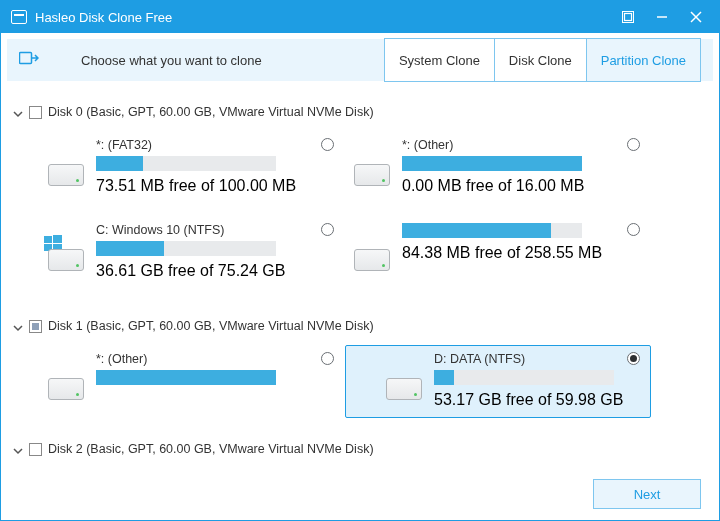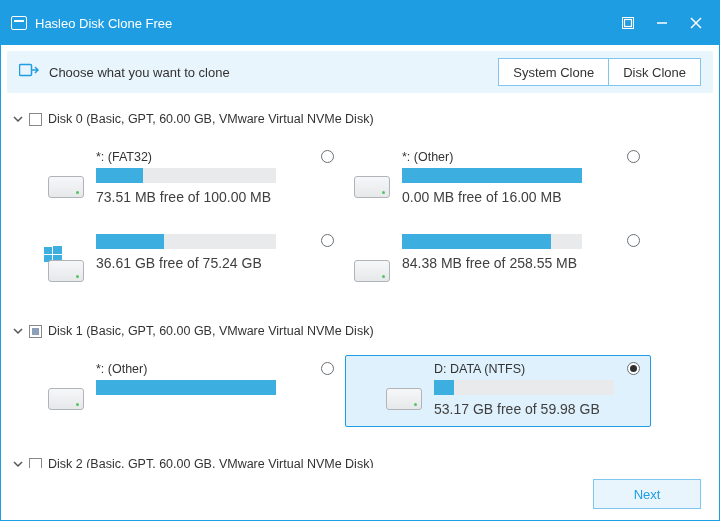--- a/index.html
+++ b/index.html
@@ -1,57 +1,57 @@
 <!DOCTYPE html>
 <html><head>
 <meta charset="utf-8">
 <style>
   * { box-sizing: border-box; margin: 0; padding: 0; font-family: "Segoe UI", Tahoma, sans-serif; }
   html, body { width: 720px; height: 521px; overflow: hidden; background: #fff; }
   .window { width: 720px; height: 521px; border: 1px solid #1e9de3; display: flex; flex-direction: column; }
 
   
-  .titlebar { height: 44px; background: #1e9de3; color: #fff; display: flex; align-items: center; padding: 0 6px 0 10px; font-size: 13px; }
+  .titlebar { height: 32px; background: #1e9de3; color: #fff; display: flex; align-items: center; padding: 0 6px 0 10px; font-size: 13px; }
   .titlebar .app-icon { width: 16px; height: 14px; border: 1.5px solid #fff; border-radius: 2px; position: relative; margin-right: 8px; display: inline-block; }
   .titlebar .app-icon::after { content: ""; position: absolute; left: 2px; right: 2px; top: 3px; height: 1.5px; background: #fff; }
   .title-text { flex: 1; }
   .winbtn { width: 34px; height: 32px; display: flex; align-items: center; justify-content: center; color: #fff; }
   .winbtn svg { display: block; }
 
   
-  .header { height: 42px; background: #e9f5fd; display: flex; align-items: center; padding: 0 12px; margin: 6px; }
+  .header { height: 42px; background: #e9f5fd; display: flex; align-items: center; padding: 0 12px; margin: 6px; gap: 32px; }
   .header .hicon { margin-right: 10px; }
   .header .hlabel { font-size: 13px; color: #333; flex: 1; }
   .modes { display: flex; }
-  .mode-btn { border: 1px solid #7ec6ef; background: #fff; color: #333; font-size: 13px; height: 28px; padding: 0 14px; display: flex; align-items: center; margin-left: -1px; }
+  .mode-btn { border: 1px solid #7ec6ef; background: #fff; color: #333; font-size: 13px; height: 44px; padding: 0 14px; display: flex; align-items: center; margin-left: -1px; }
   .mode-btn.active { background: #e9f5fd; color: #1e9de3; }
 
   
   .content { flex: 1; overflow: hidden; padding: 2px 10px 0 10px; font-size: 12.5px; color: #333; }
-  .disk-header { display: flex; align-items: center; height: 24px; margin-top: 6px; }
+  .disk-header { display: flex; align-items: flex-end; height: 24px; margin-top: 6px; }
   .chevron { width: 14px; display: flex; justify-content: center; }
   .chevron svg { display: block; }
   .chk { width: 13px; height: 13px; border: 1px solid #888; margin: 0 6px 0 4px; background: #fff; display: inline-block; position: relative; }
   .chk.semi::after { content: ""; position: absolute; inset: 2px; background: #8ea0b8; }
   .disk-title { font-size: 12.5px; }
 
   .part-row { display: flex; padding-left: 28px; margin-top: 12px; }
   .part { width: 306px; display: flex; align-items: flex-start; padding: 6px 8px 8px 4px; border: 1px solid transparent; position: relative; }
   .part.selected { background: #dff1fc; border: 1px solid #1e9de3; border-radius: 2px; padding-left: 36px; }
 
   .drive-icon { width: 44px; height: 44px; margin-right: 8px; margin-top: 12px; position: relative; }
   .drive-shape { position: absolute; left: 4px; right: 4px; top: 14px; bottom: 8px; background: linear-gradient(#f6f7f8, #e6e8ea); border: 1px solid #b0b4b8; border-radius: 3px; }
   .drive-shape::after { content: ""; position: absolute; right: 4px; bottom: 3px; width: 3px; height: 3px; border-radius: 50%; background: #52c463; }
   .win-badge { position: absolute; left: 0; top: 0; width: 18px; height: 18px; }
 
   .part-body { flex: 1; }
   .part-name { font-size: 12.5px; margin-bottom: 4px; }
   .bar { height: 15px; background: #e8eaec; position: relative; margin-bottom: 6px; width: 180px; }
   .bar-fill { position: absolute; left: 0; top: 0; bottom: 0; background: #3daee0; }
-  .part-free { font-size: 14px; color: #404040; }
+  .part-free { font-size: 16px; color: #000000; }
   .radio { position: absolute; top: 6px; right: 10px; width: 13px; height: 13px; border: 1px solid #6a6f74; border-radius: 50%; background: #fff; }
   .radio.on::after { content: ""; position: absolute; inset: 2px; background: #2d2f31; border-radius: 50%; }
 
   
   .footer { height: 52px; display: flex; align-items: center; justify-content: flex-end; padding: 0 18px; }
   .next-btn { width: 108px; height: 30px; background: #e9f5fd; border: 1px solid #7ec6ef; color: #1e9de3; font-size: 13px; display: flex; align-items: center; justify-content: center; }
 </style>
 </head>
 <body>
 
@@ -83,20 +83,21 @@
     <span class="hicon">
       <svg width="20" height="18" viewBox="0 0 20 18">
           <rect x="0.5" y="3.5" width="12" height="11" rx="1" fill="none" stroke="#1e9de3" stroke-width="1.5"></rect>
           <path d="M13 9 L19 9 M16 6 L19 9 L16 12" fill="none" stroke="#1e9de3" stroke-width="1.5"></path>
         </svg>
     </span>
     <span class="hlabel">Choose what you want to clone</span>
     <div class="modes">
       <div class="mode-btn">System Clone</div>
       <div class="mode-btn">Disk Clone</div>
+      <div class="mode-btn active">Partition Clone</div>
     </div>
   </div>
 
   <div class="content">
 
     <div class="disk-header">
       <span class="chevron">
           <svg width="10" height="10" viewBox="0 0 10 10">
             <path d="M1 3 L5 7 L9 3" fill="none" stroke="#555" stroke-width="1.5"></path>
           </svg>
@@ -137,20 +138,21 @@
         <div class="drive-icon">
           <span class="win-badge"><svg width="18" height="18" viewBox="0 0 18 18">
                 <rect x="0" y="1" width="8" height="7" fill="#3daee0"></rect>
                 <rect x="9" y="0" width="9" height="8" fill="#3daee0"></rect>
                 <rect x="0" y="9" width="8" height="7" fill="#3daee0"></rect>
                 <rect x="9" y="9" width="9" height="8" fill="#3daee0"></rect>
               </svg></span>
           <div class="drive-shape"></div>
         </div>
         <div class="part-body">
+          <div class="part-name">C: Windows 10 (NTFS)</div>
           <div class="bar">
               <div class="bar-fill" style="width:38%"></div>
             </div>
           <div class="part-free">36.61 GB free of 75.24 GB</div>
         </div>
         <span class="radio"></span>
       </div>
       <div class="part">
         <div class="drive-icon">
             <div class="drive-shape"></div>
@@ -195,21 +197,21 @@
           <div class="part-name">D: DATA (NTFS)</div>
           <div class="bar">
               <div class="bar-fill" style="width:11%"></div>
             </div>
           <div class="part-free">53.17 GB free of 59.98 GB</div>
         </div>
         <span class="radio on"></span>
       </div>
     </div>
 
-    <div class="disk-header" style="margin-top:25px;">
+    <div class="disk-header" style="margin-top:14px;">
       <span class="chevron">
           <svg width="10" height="10" viewBox="0 0 10 10">
             <path d="M1 3 L5 7 L9 3" fill="none" stroke="#555" stroke-width="1.5"></path>
           </svg>
         </span>
       <span class="chk"></span>
       <span class="disk-title">Disk 2 (Basic, GPT, 60.00 GB,  VMware Virtual NVMe Disk)</span>
     </div>
     <div class="part-row" style="overflow:hidden; height:20px;">
       <div class="part">

